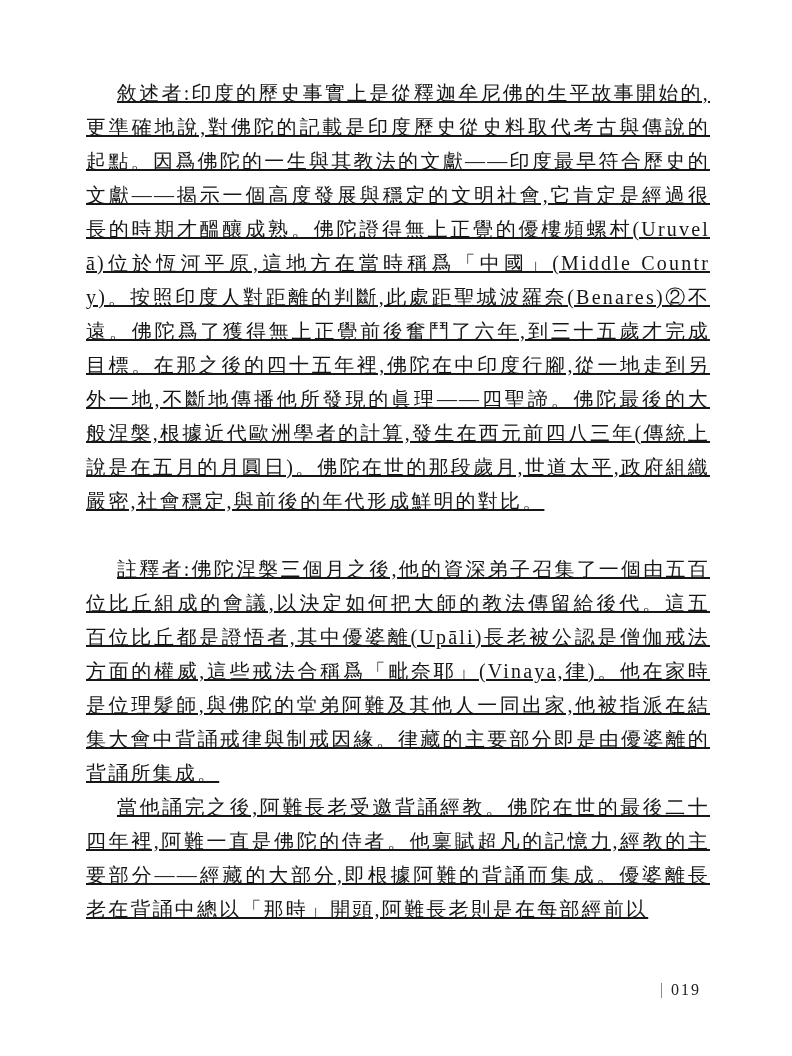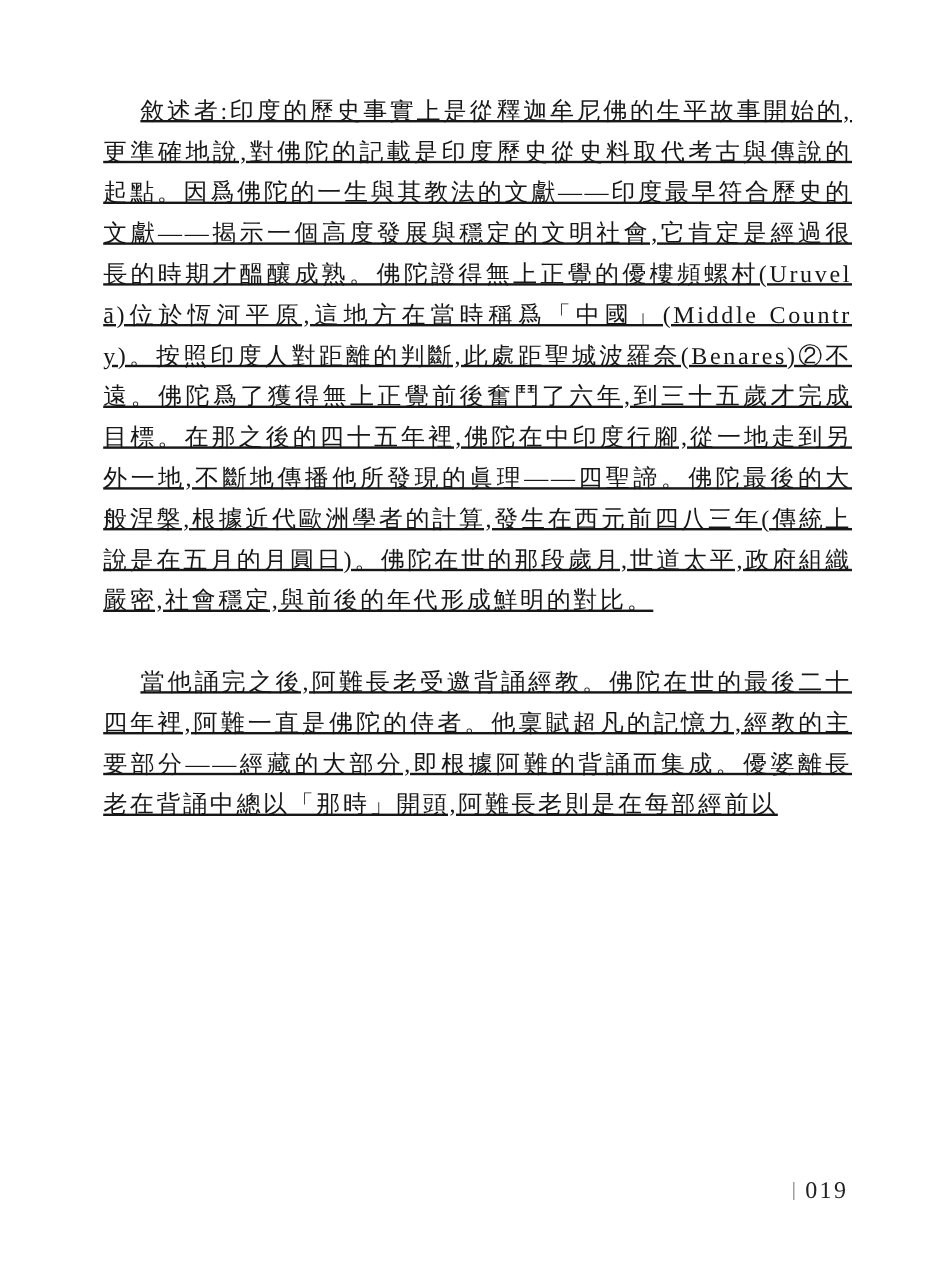--- a/index.html
+++ b/index.html
@@ -44,33 +44,34 @@
     align-items: center;
   }
   .folio-bar {
     display: inline-block;
     width: 1px;
     height: 15px;
     background: #8a8a8a;
     margin-right: 9px;
   }
   .folio-num {
-    font-size: 20px;
+    font-size: 16px;
     letter-spacing: 2px;
     color: #222222;
     font-variant-numeric: oldstyle-nums;
   }
 </style>
 </head>
 <body>
 
 <div class="page">
 
   <main class="text-block">
     <p class="para-gap-after">敘述者:印度的歷史事實上是從釋迦牟尼佛的生平故事開始的,更準確地說,對佛陀的記載是印度歷史從史料取代考古與傳說的起點。因爲佛陀的一生與其教法的文獻——印度最早符合歷史的文獻——揭示一個高度發展與穩定的文明社會,它肯定是經過很長的時期才醞釀成熟。佛陀證得無上正覺的優樓頻螺村(Uruvelā)位於恆河平原,這地方在當時稱爲「中國」(Middle Country)。按照印度人對距離的判斷,此處距聖城波羅奈(Benares)②不遠。佛陀爲了獲得無上正覺前後奮鬥了六年,到三十五歲才完成目標。在那之後的四十五年裡,佛陀在中印度行腳,從一地走到另外一地,不斷地傳播他所發現的眞理——四聖諦。佛陀最後的大般涅槃,根據近代歐洲學者的計算,發生在西元前四八三年(傳統上說是在五月的月圓日)。佛陀在世的那段歲月,世道太平,政府組織嚴密,社會穩定,與前後的年代形成鮮明的對比。</p>
+    <p>註釋者:佛陀涅槃三個月之後,他的資深弟子召集了一個由五百位比丘組成的會議,以決定如何把大師的教法傳留給後代。這五百位比丘都是證悟者,其中優婆離(Upāli)長老被公認是僧伽戒法方面的權威,這些戒法合稱爲「毗奈耶」(Vinaya,律)。他在家時是位理髮師,與佛陀的堂弟阿難及其他人一同出家,他被指派在結集大會中背誦戒律與制戒因緣。律藏的主要部分即是由優婆離的背誦所集成。</p>
     <p>當他誦完之後,阿難長老受邀背誦經教。佛陀在世的最後二十四年裡,阿難一直是佛陀的侍者。他稟賦超凡的記憶力,經教的主要部分——經藏的大部分,即根據阿難的背誦而集成。優婆離長老在背誦中總以「那時」開頭,阿難長老則是在每部經前以</p>
   </main>
 
   <footer class="folio">
     <span class="folio-bar"></span>
     <span class="folio-num">019</span>
   </footer>
 
 </div>
 

